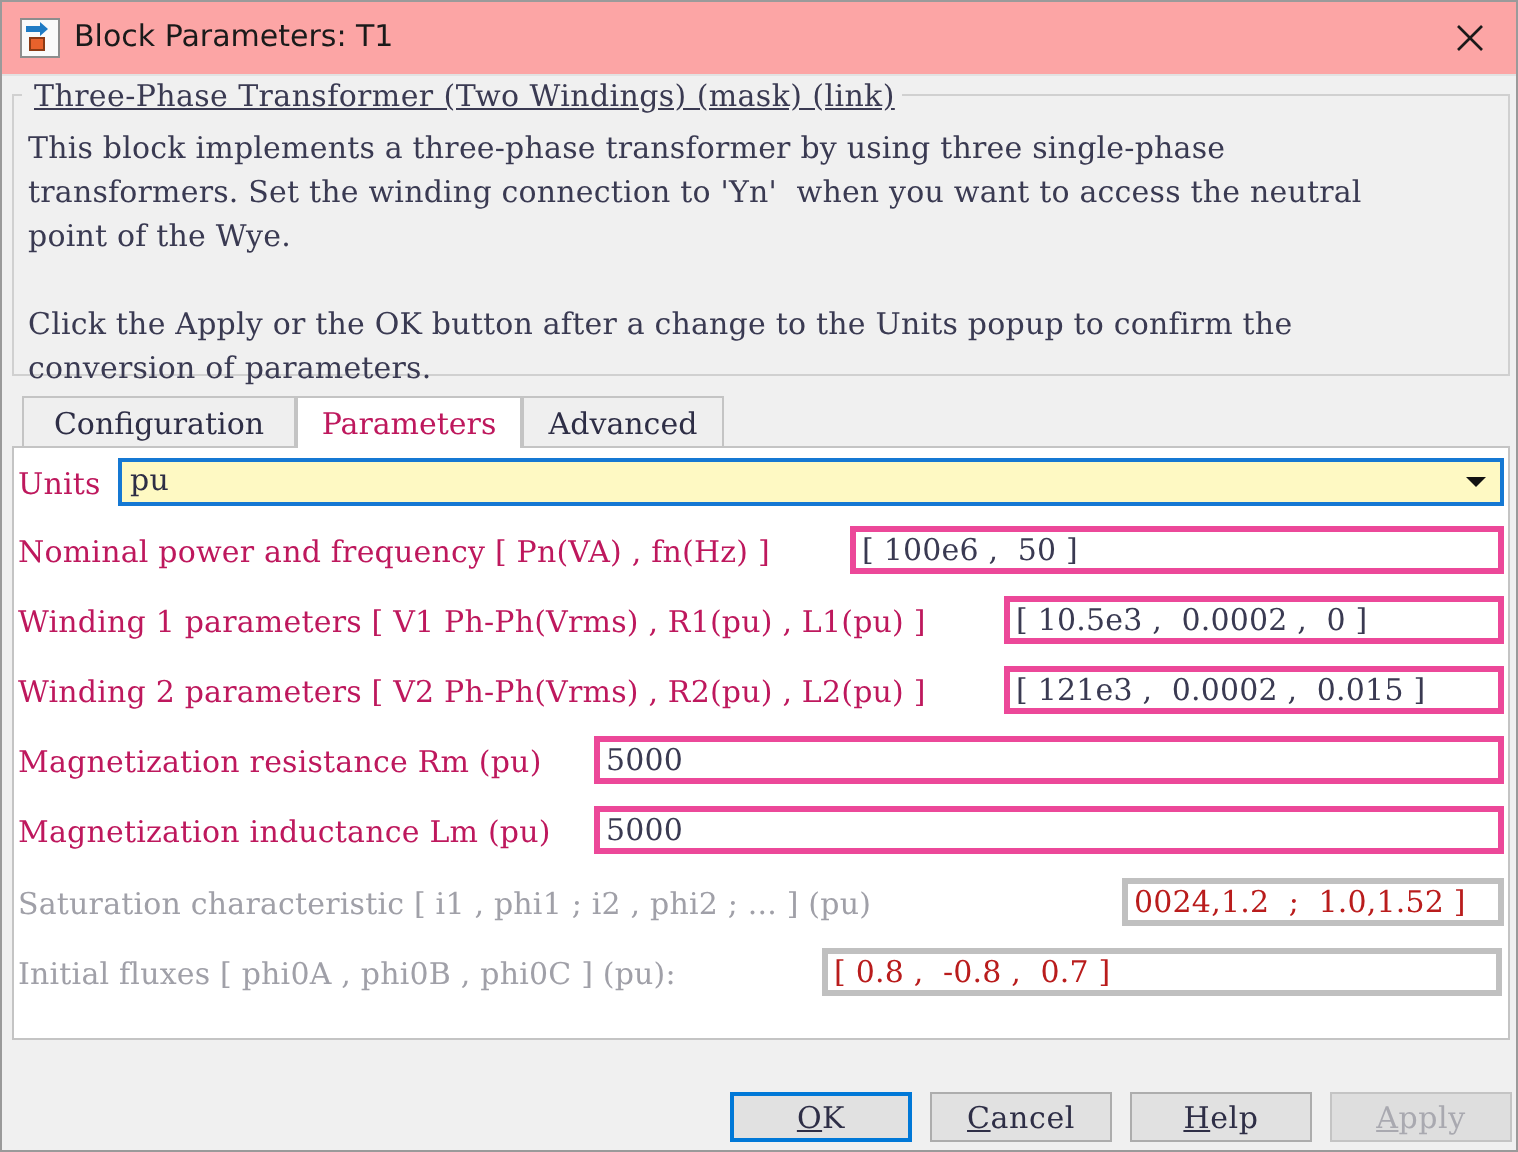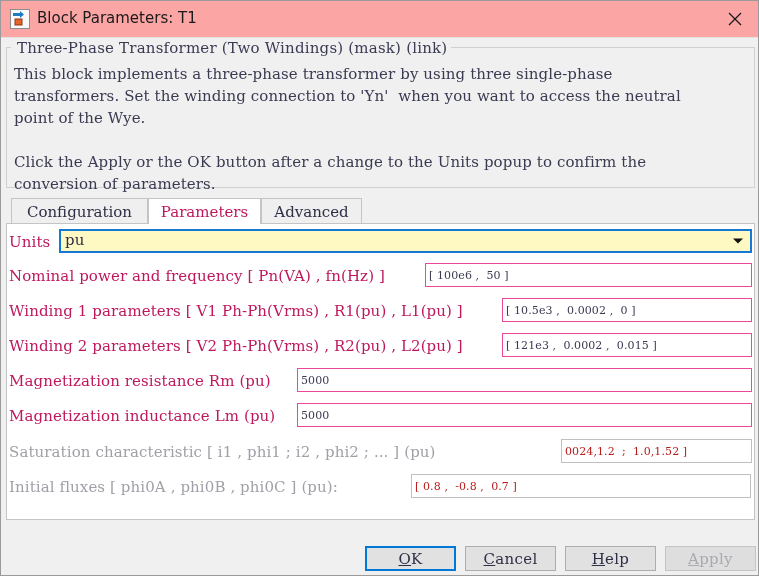--- a/index.html
+++ b/index.html
@@ -97,20 +97,21 @@
   .groupbox-title {
     position: absolute;
     left: 12px;
     top: 38px;
     font-size: 15px;
     color: #3a3a52;
     background: #f0f0f0;
     padding: 0 4px;
     white-space: nowrap;
     letter-spacing: 0.2px;
+    text-decoration: underline;
   }
   .desc {
     position: absolute;
     left: 13px;
     top: 62px;
     width: 730px;
     font-size: 15px;
     color: #3a3a52;
     line-height: 22px;
     letter-spacing: 0.1px;
@@ -174,24 +175,24 @@
     font-size: 15px;
     color: #be185d;
     letter-spacing: 0.1px;
     white-space: nowrap;
   }
   .lbl.dim { color: #a0a0a8; }
 
   .field {
     box-sizing: border-box;
     height: 24px;
-    border: 1px solid #ec4899;
+    border: 3px solid #ec4899;
     background: #ffffff;
     font-family: "DejaVu Serif", "Liberation Serif", serif;
-    font-size: 11px;
+    font-size: 15px;
     color: #3a3a52;
     padding: 0 3px;
     line-height: 22px;
     outline: none;
     letter-spacing: 0.1px;
     white-space: nowrap;
     overflow: hidden;
   }
   .field.disabled {
     border-color: #c0c0c0;

